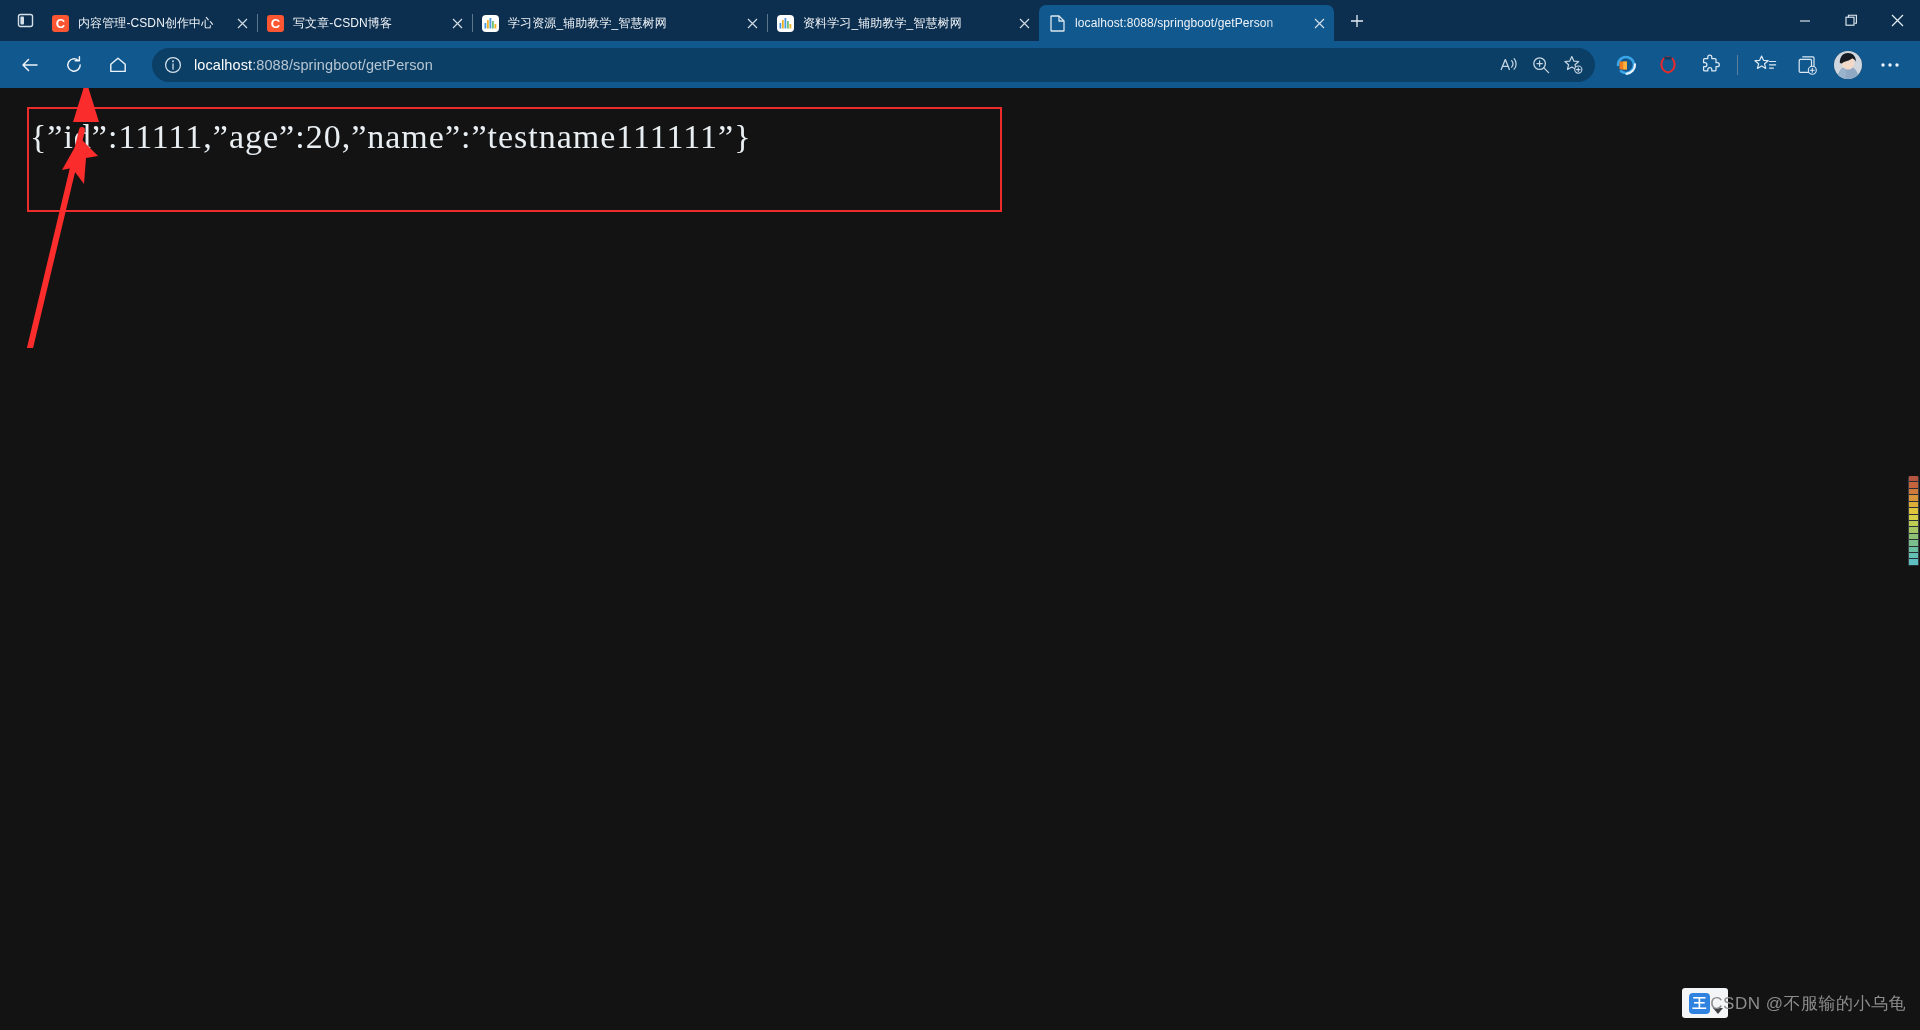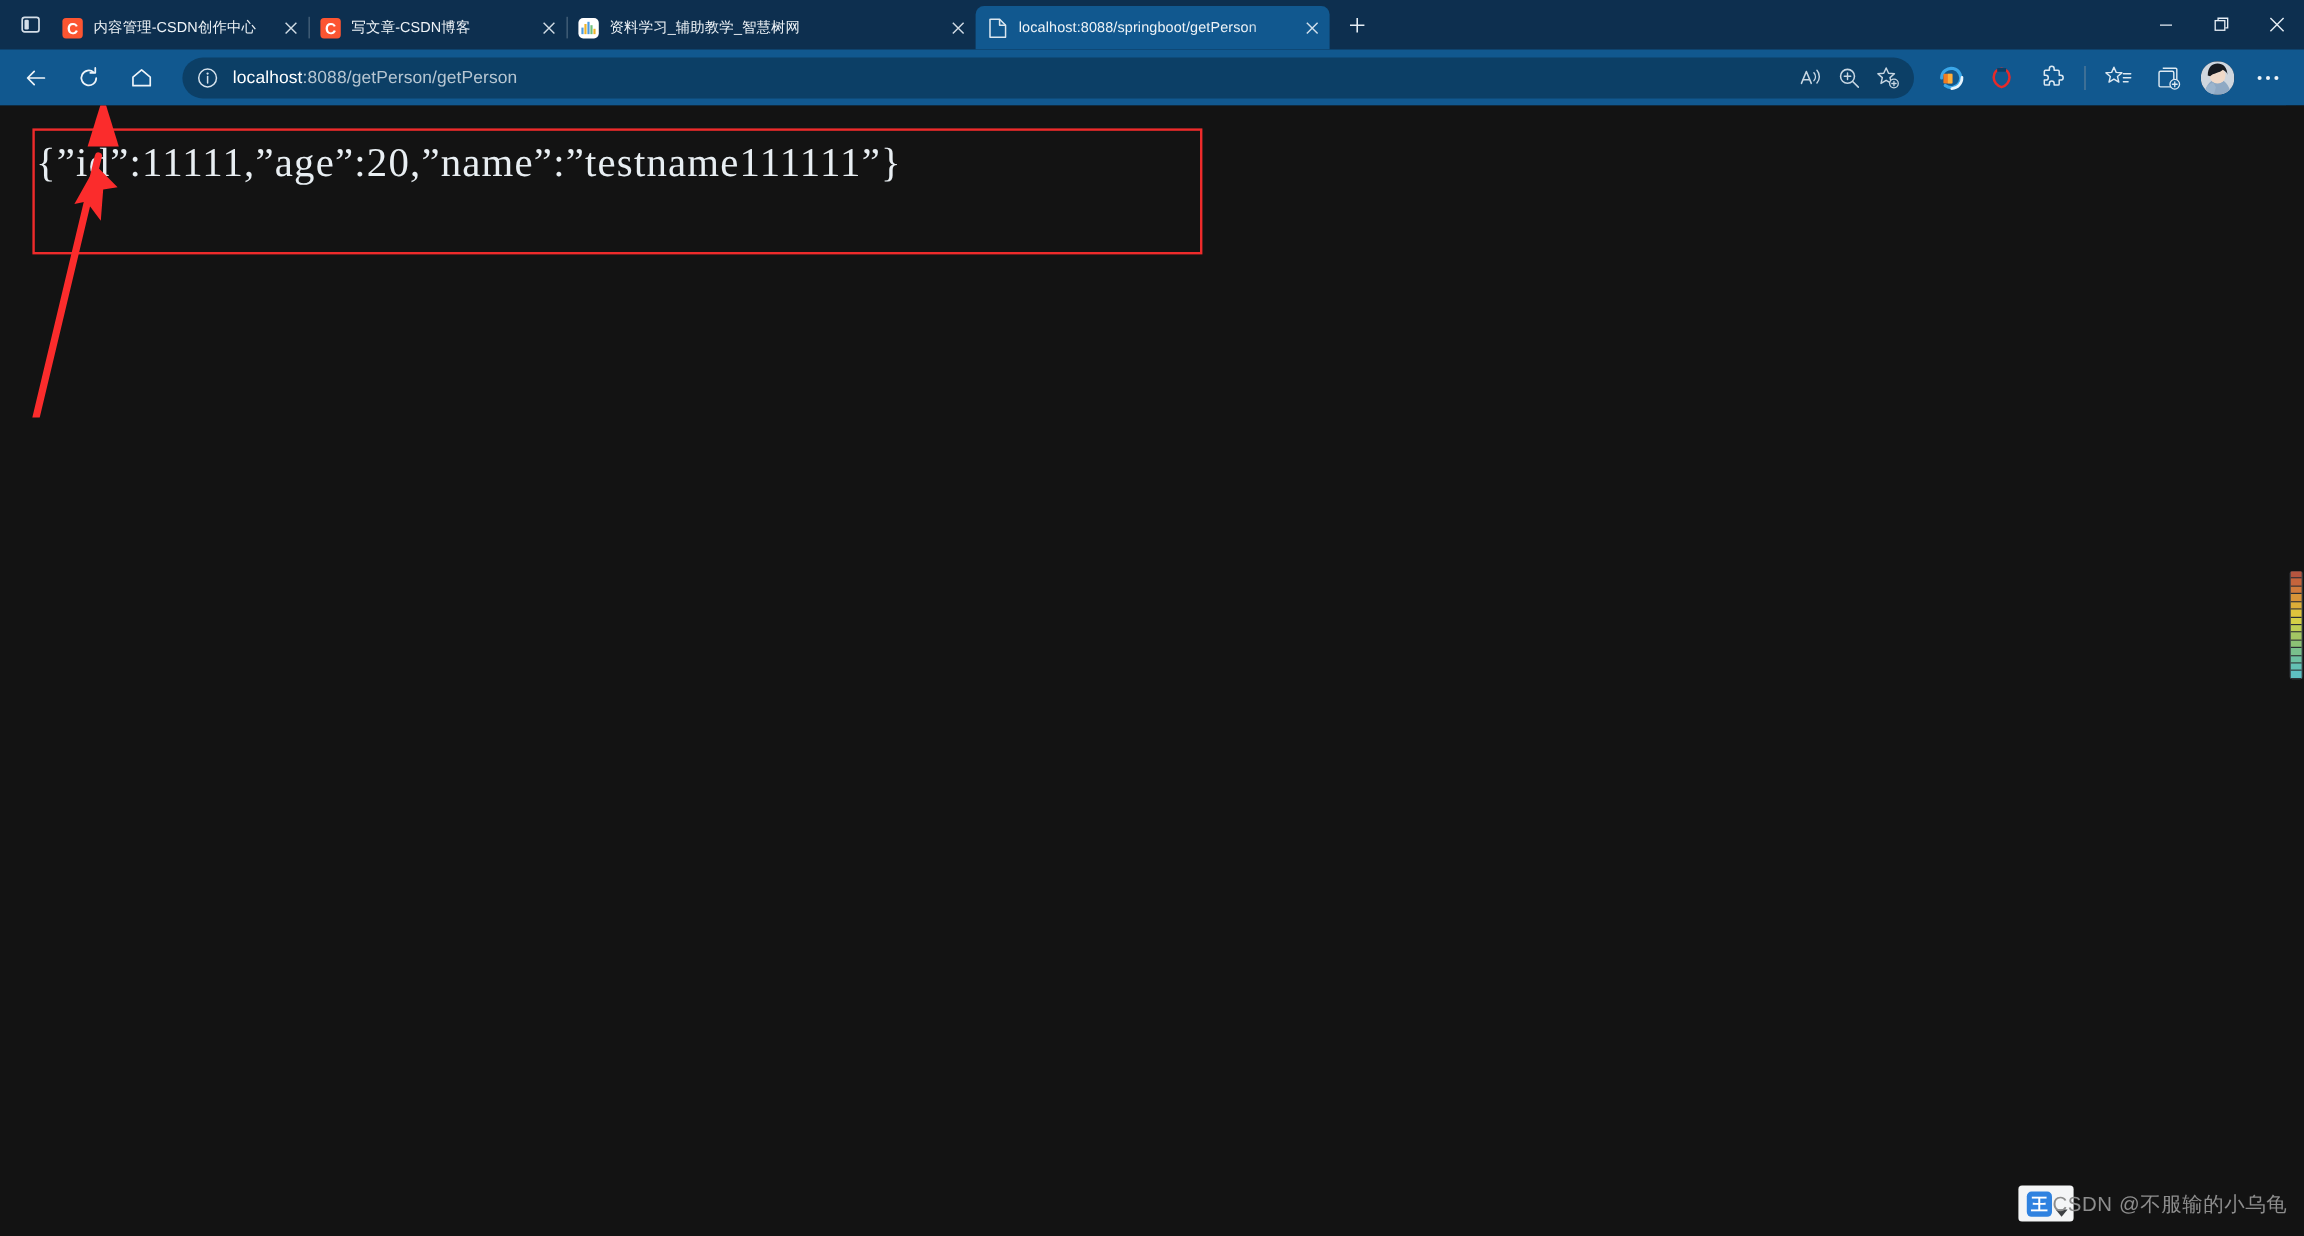--- a/index.html
+++ b/index.html
@@ -348,32 +348,50 @@
       <div class="sep"></div>
       <div class="favicon csdn">C</div>
       <div class="tab-title">写文章-CSDN博客</div>
       <div class="tab-close">
         <svg width="11" height="11" viewBox="0 0 11 11">
           <path d="M1 1 L10 10 M10 1 L1 10" stroke="#e6eef5" stroke-width="1.2" fill="none"></path>
         </svg>
       </div>
     </div>
 
-
-    <div class="tab inactive" style="width:341px">
+    <div class="tab inactive" style="width:295px">
       <div class="sep"></div>
       <div class="favicon zhihuishu">
         <svg width="13" height="11" viewBox="0 0 13 11">
           <rect x="0.5" y="5" width="1.8" height="5.5" fill="#4b9ae0"></rect>
           <rect x="3" y="2" width="1.8" height="8.5" fill="#f0b429"></rect>
           <rect x="5.5" y="0" width="1.8" height="10.5" fill="#4b9ae0"></rect>
           <rect x="8" y="3" width="1.8" height="7.5" fill="#6fc07a"></rect>
           <rect x="10.5" y="6" width="1.8" height="4.5" fill="#f0b429"></rect>
         </svg>
       </div>
+      <div class="tab-title">学习资源_辅助教学_智慧树网</div>
+      <div class="tab-close">
+        <svg width="11" height="11" viewBox="0 0 11 11">
+          <path d="M1 1 L10 10 M10 1 L1 10" stroke="#e6eef5" stroke-width="1.2" fill="none"></path>
+        </svg>
+      </div>
+    </div>
+
+    <div class="tab inactive" style="width:272px">
+      <div class="sep"></div>
+      <div class="favicon zhihuishu">
+        <svg width="13" height="11" viewBox="0 0 13 11">
+          <rect x="0.5" y="5" width="1.8" height="5.5" fill="#4b9ae0"></rect>
+          <rect x="3" y="2" width="1.8" height="8.5" fill="#f0b429"></rect>
+          <rect x="5.5" y="0" width="1.8" height="10.5" fill="#4b9ae0"></rect>
+          <rect x="8" y="3" width="1.8" height="7.5" fill="#6fc07a"></rect>
+          <rect x="10.5" y="6" width="1.8" height="4.5" fill="#f0b429"></rect>
+        </svg>
+      </div>
       <div class="tab-title">资料学习_辅助教学_智慧树网</div>
       <div class="tab-close">
         <svg width="11" height="11" viewBox="0 0 11 11">
           <path d="M1 1 L10 10 M10 1 L1 10" stroke="#e6eef5" stroke-width="1.2" fill="none"></path>
         </svg>
       </div>
     </div>
 
     <div class="tab active nosep" style="width:295px">
       <div class="favicon doc">
@@ -443,21 +461,21 @@
 
   <div id="addressbar">
     <div id="info-icon" title="View site information">
       <svg width="18" height="18" viewBox="0 0 18 18">
         <circle cx="9" cy="9" r="7.4" fill="none" stroke="#d6e2ec" stroke-width="1.25"></circle>
         <circle cx="9" cy="5.3" r="0.95" fill="#d6e2ec"></circle>
         <path d="M9 7.8 V13.2" stroke="#d6e2ec" stroke-width="1.25" stroke-linecap="round"></path>
       </svg>
     </div>
     <div id="url-text">
-      <span class="host">localhost</span><span class="path">:8088/getPerson/getPerson</span>
+      <span class="host">localhost</span><span class="path">:8088/springboot/getPerson</span>
     </div>
 
     <div class="ab-btn" title="Read aloud">
       <svg width="20" height="18" viewBox="0 0 20 18">
         <path d="M2.2 13.5 L6.3 3.6 L10.4 13.5" fill="none" stroke="#c7d6e2" stroke-width="1.3" stroke-linecap="round" stroke-linejoin="round"></path>
         <path d="M3.8 10.4 H8.8" stroke="#c7d6e2" stroke-width="1.3" stroke-linecap="round"></path>
         <path d="M12.6 4.6 a5 5 0 0 1 0 6.6" fill="none" stroke="#c7d6e2" stroke-width="1.2" stroke-linecap="round"></path>
         <path d="M15.1 2.6 a8 8 0 0 1 0 10.6" fill="none" stroke="#c7d6e2" stroke-width="1.2" stroke-linecap="round"></path>
       </svg>
     </div>

